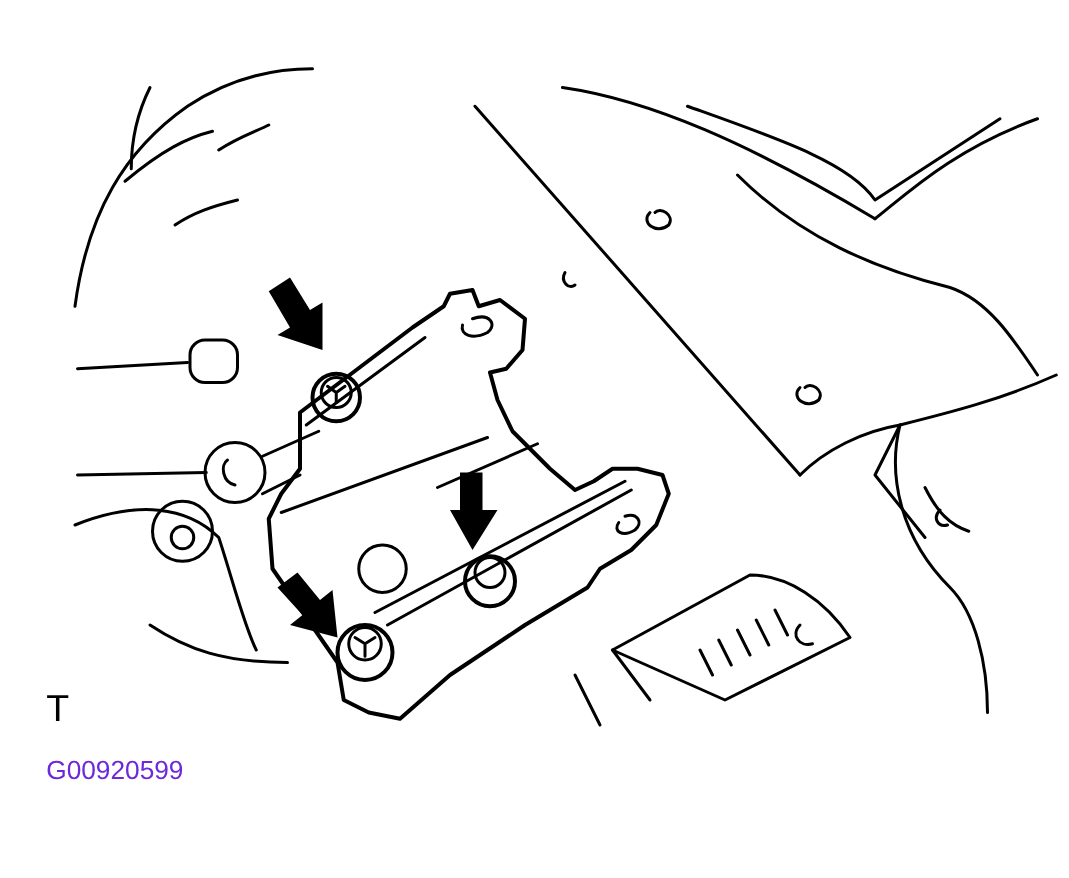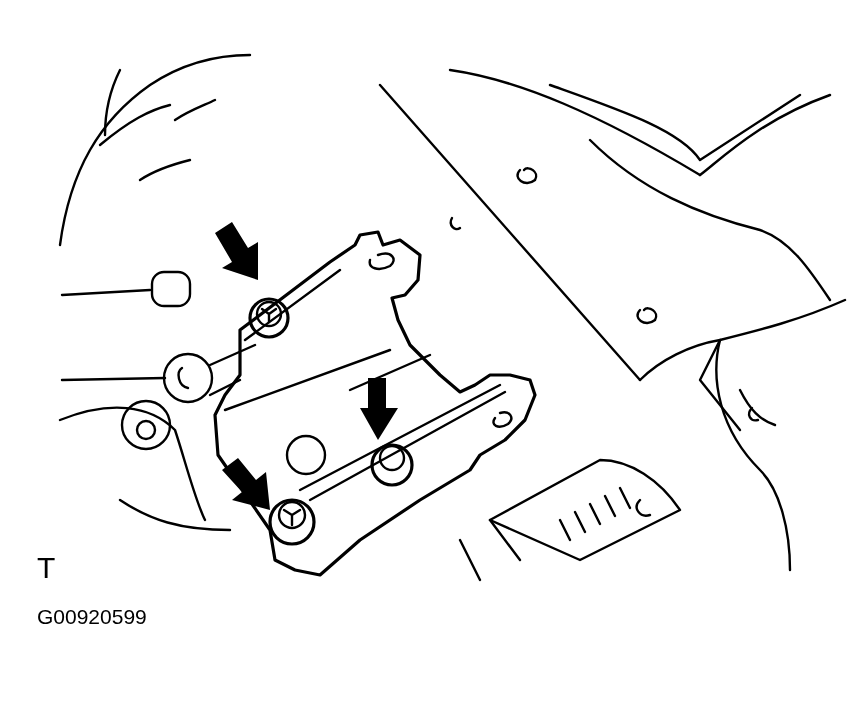--- a/index.html
+++ b/index.html
@@ -1,19 +1,19 @@
 <!DOCTYPE html>
 <html><head>
 <meta charset="utf-8">
 <style>
   html, body { margin: 0; padding: 0; background: #ffffff; }
   .canvas { position: relative; width: 855px; height: 702px; background: #ffffff; overflow: hidden; }
   svg.drawing { position: absolute; left: 0; top: 0; }
   .label-t { position: absolute; left: 37px; top: 553px; font-family: "Liberation Sans", sans-serif; font-size: 30px; color: #000; line-height: 1; }
-  .label-code { position: absolute; left: 37px; top: 606px; font-family: "Liberation Sans", sans-serif; font-size: 21px; color: #000000; line-height: 1; }
+  .label-code { position: absolute; left: 37px; top: 606px; font-family: "Liberation Sans", sans-serif; font-size: 21px; color: #6d28d9; line-height: 1; }
   .ln { fill: none; stroke: #000; stroke-width: 2.4; stroke-linecap: round; stroke-linejoin: round; }
   .thick { stroke-width: 3.2; }
   .arrow { fill: #000; stroke: none; }
 </style>
 </head>
 <body>
 
 <div class="canvas">
   <svg class="drawing" width="855" height="702" viewBox="0 0 855 702">
 

